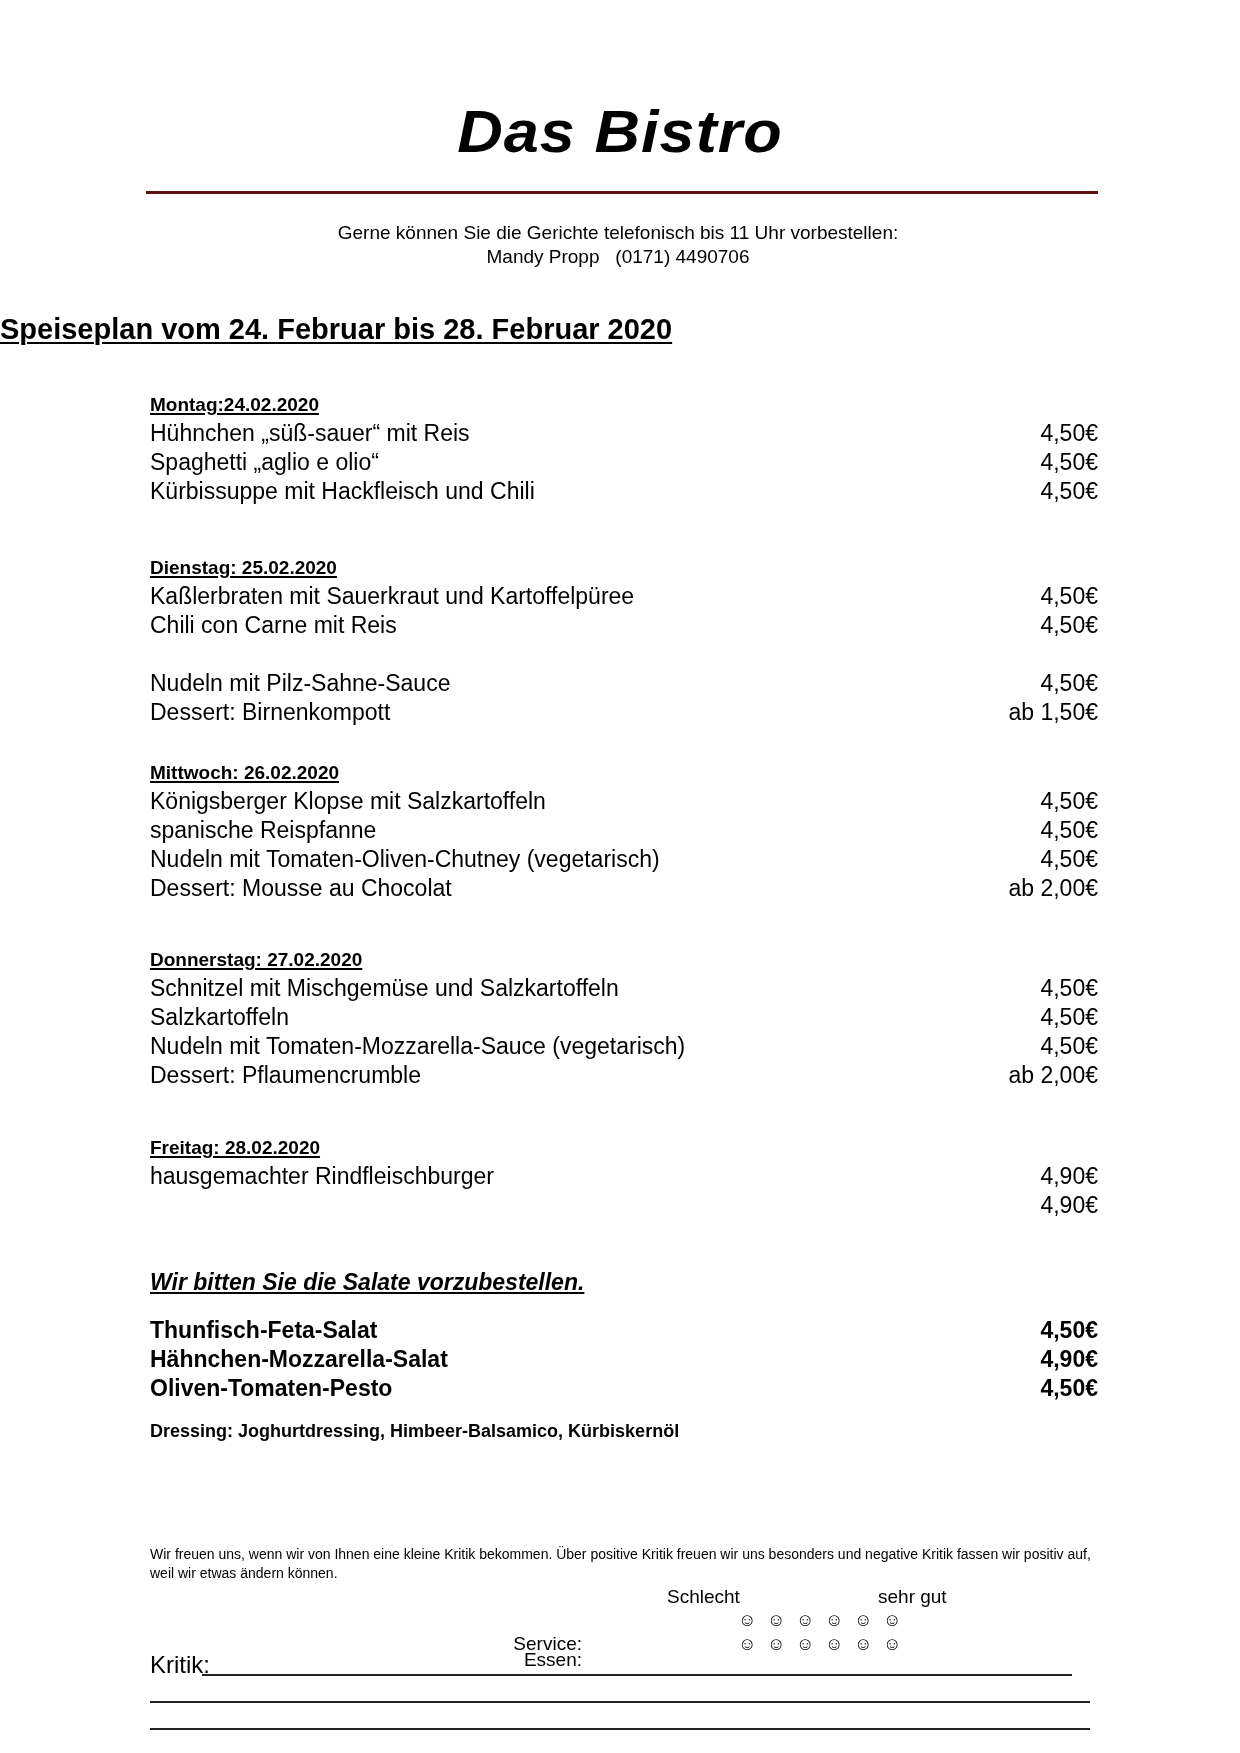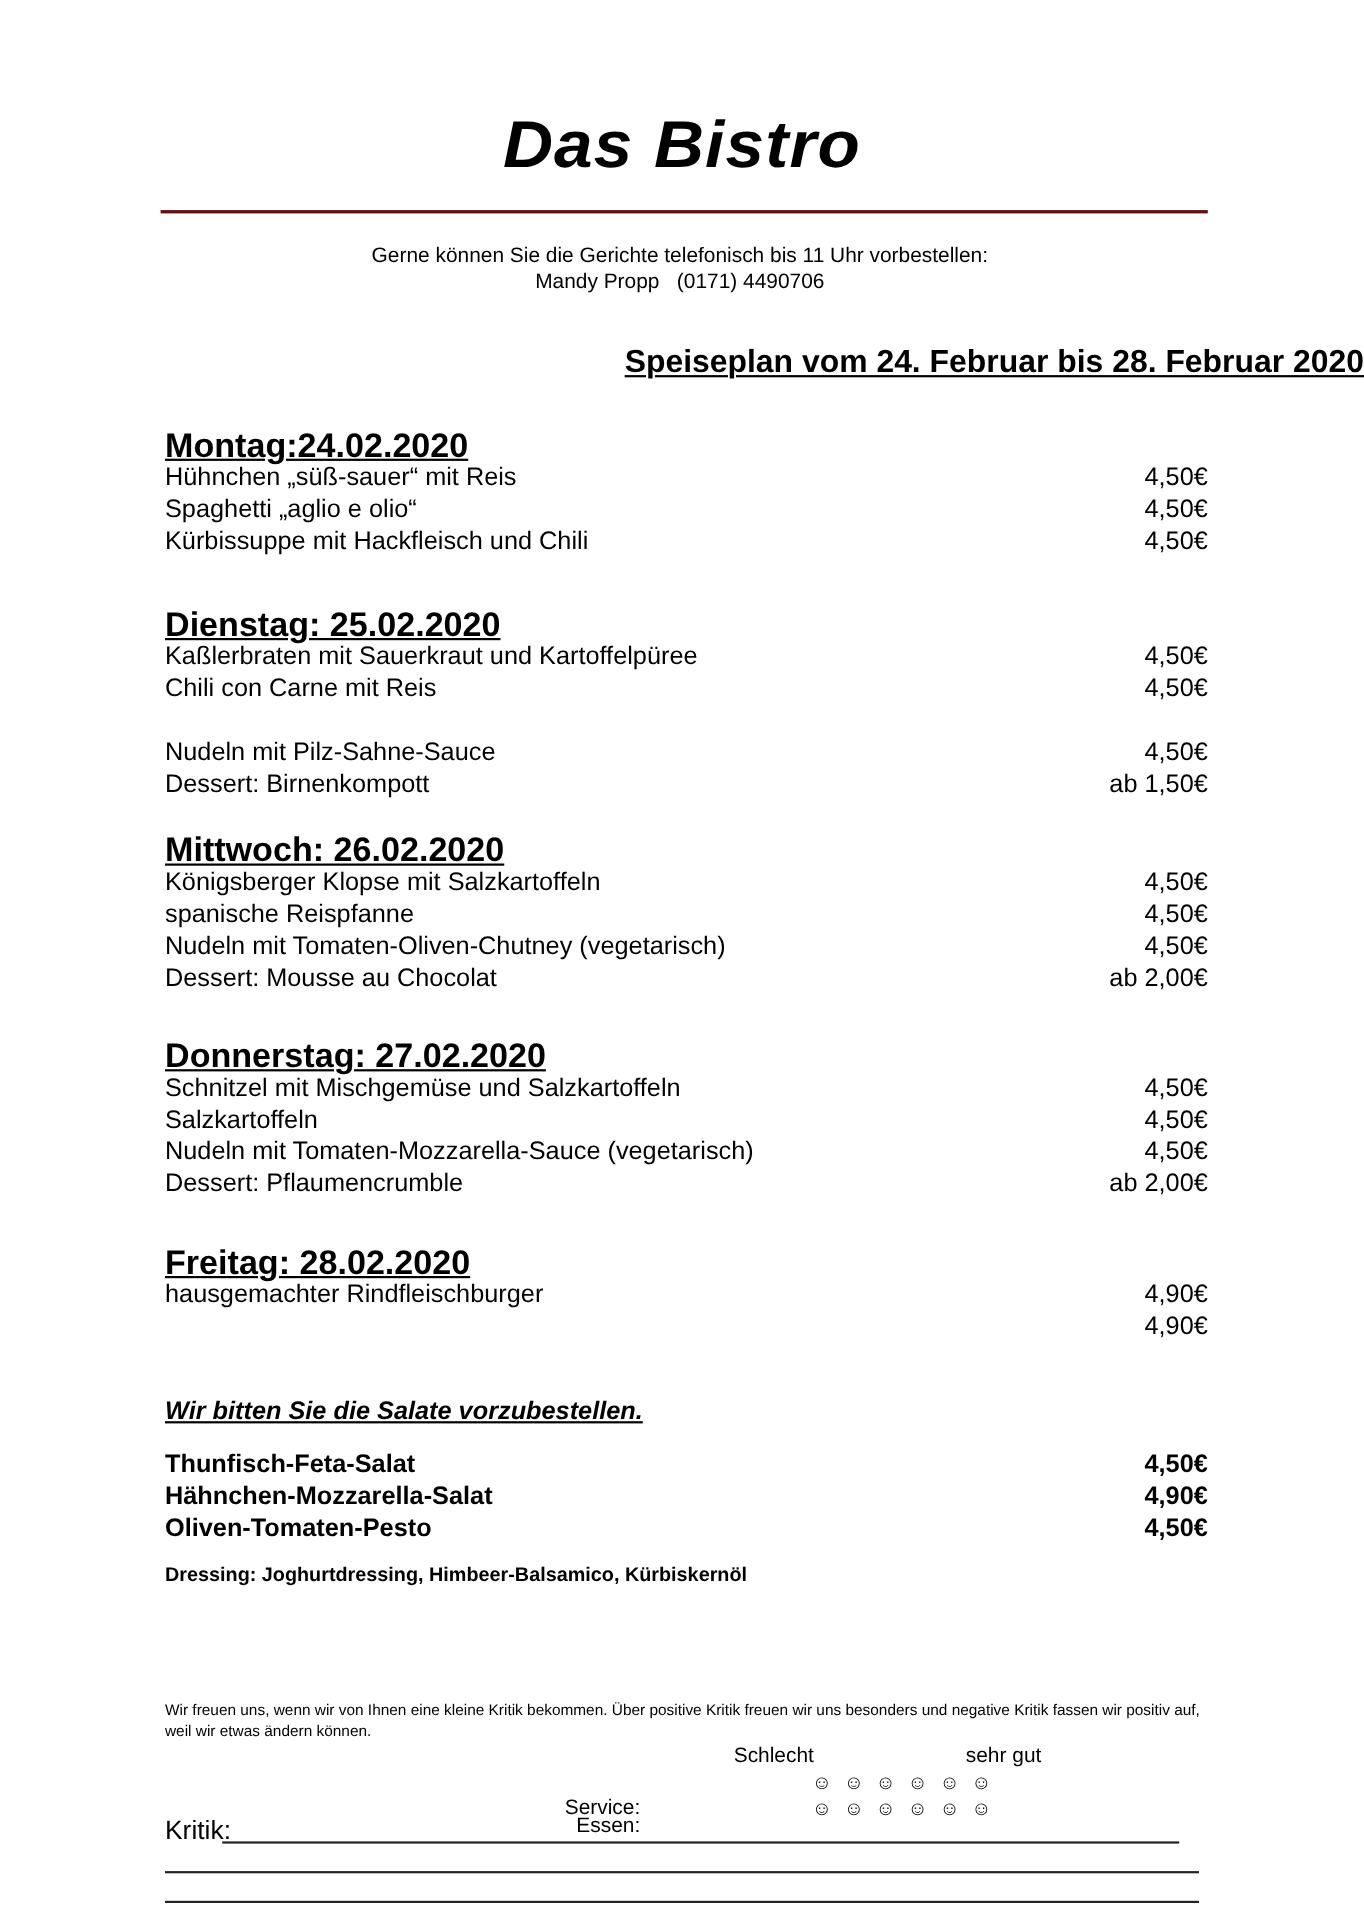--- a/index.html
+++ b/index.html
@@ -5,27 +5,27 @@
   html, body { margin: 0; padding: 0; background: #ffffff; }
   body { width: 1240px; height: 1753px; position: relative; overflow: hidden;
          font-family: "Liberation Sans", sans-serif; color: #000; }
   .abs { position: absolute; white-space: nowrap; }
   .title { left: 0; width: 1240px; top: 97px; text-align: center;
            font-family: "Liberation Sans", sans-serif; font-weight: 900; font-style: italic;
            font-size: 60px; line-height: 70px; letter-spacing: 1px;
            transform: scaleX(1.05); transform-origin: center; }
   .rule { left: 146px; width: 952px; top: 191px; height: 3px; background: #5e1010; }
   .intro { left: 0; width: 1236px; text-align: center; font-size: 19px; line-height: 24px; }
-  .plan-title { left: 0; width: 1240px; top: 312px; text-align: right;
+  .plan-title { left: 0; width: 1240px; top: 312px; text-align: left;
                 font-weight: bold; font-size: 29px; line-height: 34px; text-decoration: underline;
                 text-decoration-thickness: 2px; text-underline-offset: 3px; }
   .row { left: 150px; width: 948px; height: 29px; font-size: 23px; line-height: 29px; }
   .row .name { position: absolute; left: 0; top: 0; }
   .row .price { position: absolute; right: 0; top: 0; }
-  .dayhead { left: 150px; font-size: 31px; font-weight: bold; line-height: 29px;
+  .dayhead { left: 150px; font-size: 19px; font-weight: bold; line-height: 29px;
              text-decoration: underline; text-decoration-thickness: 2px; text-underline-offset: 2px; }
   .salad-note { left: 150px; font-size: 23px; line-height: 29px; font-weight: bold; font-style: italic;
                 text-decoration: underline; text-decoration-thickness: 2px; text-underline-offset: 2px; }
   .salad { font-weight: bold; }
   .dressing { left: 150px; font-size: 18px; font-weight: bold; line-height: 24px; text-align: center; }
   .footer-text { left: 150px; width: 950px; font-size: 14px; line-height: 19px; white-space: normal; }
   .scale-label { font-size: 19px; line-height: 24px; }
   .rate-label { font-size: 19px; line-height: 24px; text-align: right; width: 150px; }
   .smileys { font-size: 18px; line-height: 24px; }
   .smiley { display: inline-block; width: 29px; text-align: left; cursor: pointer; }

